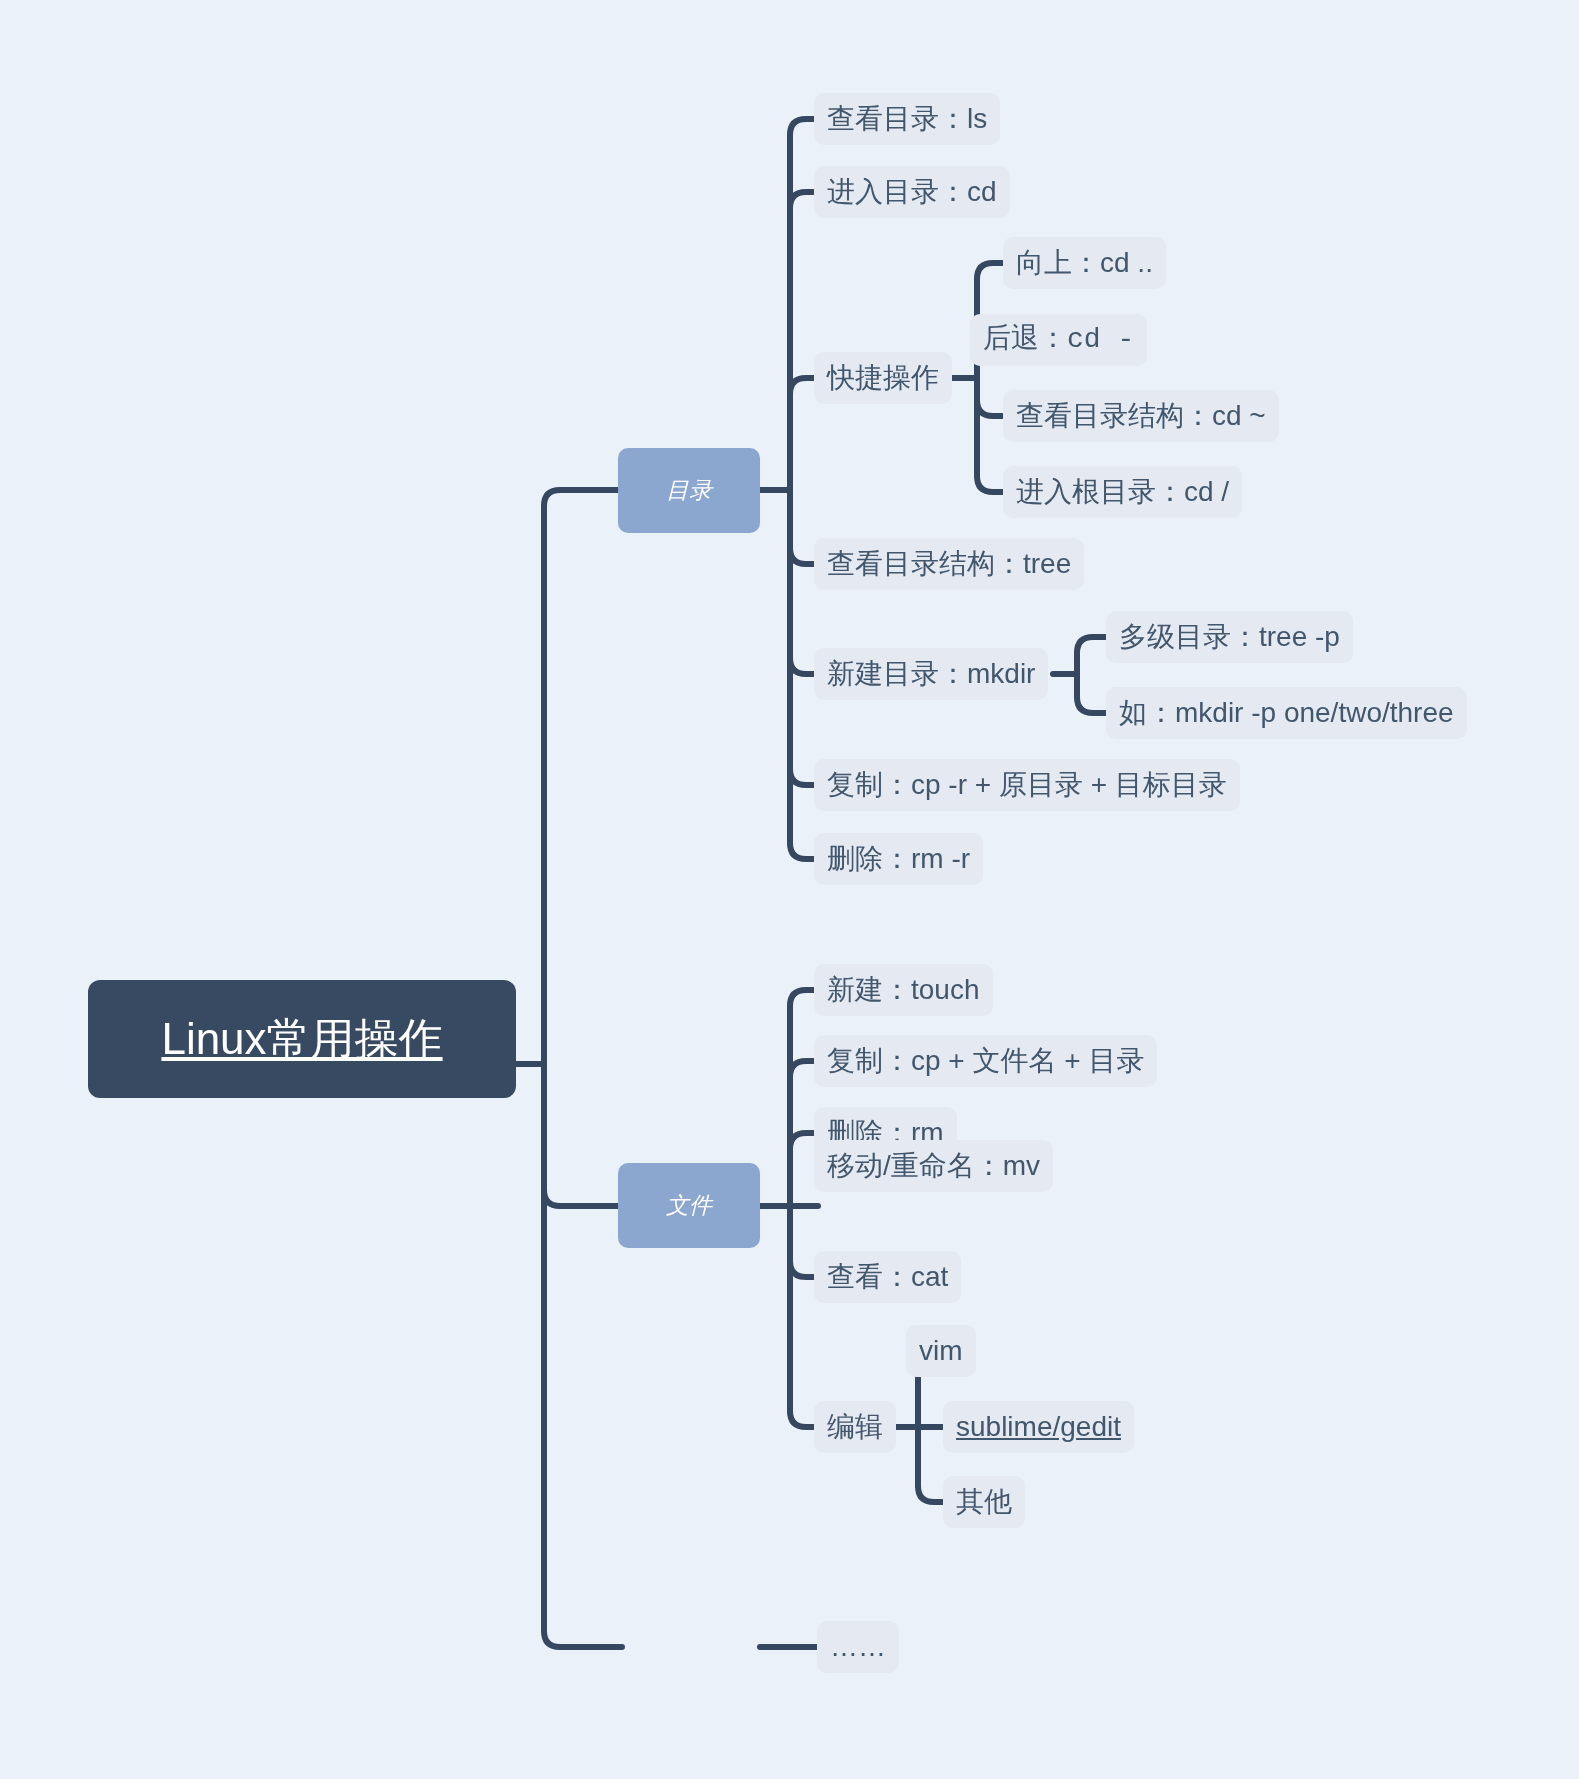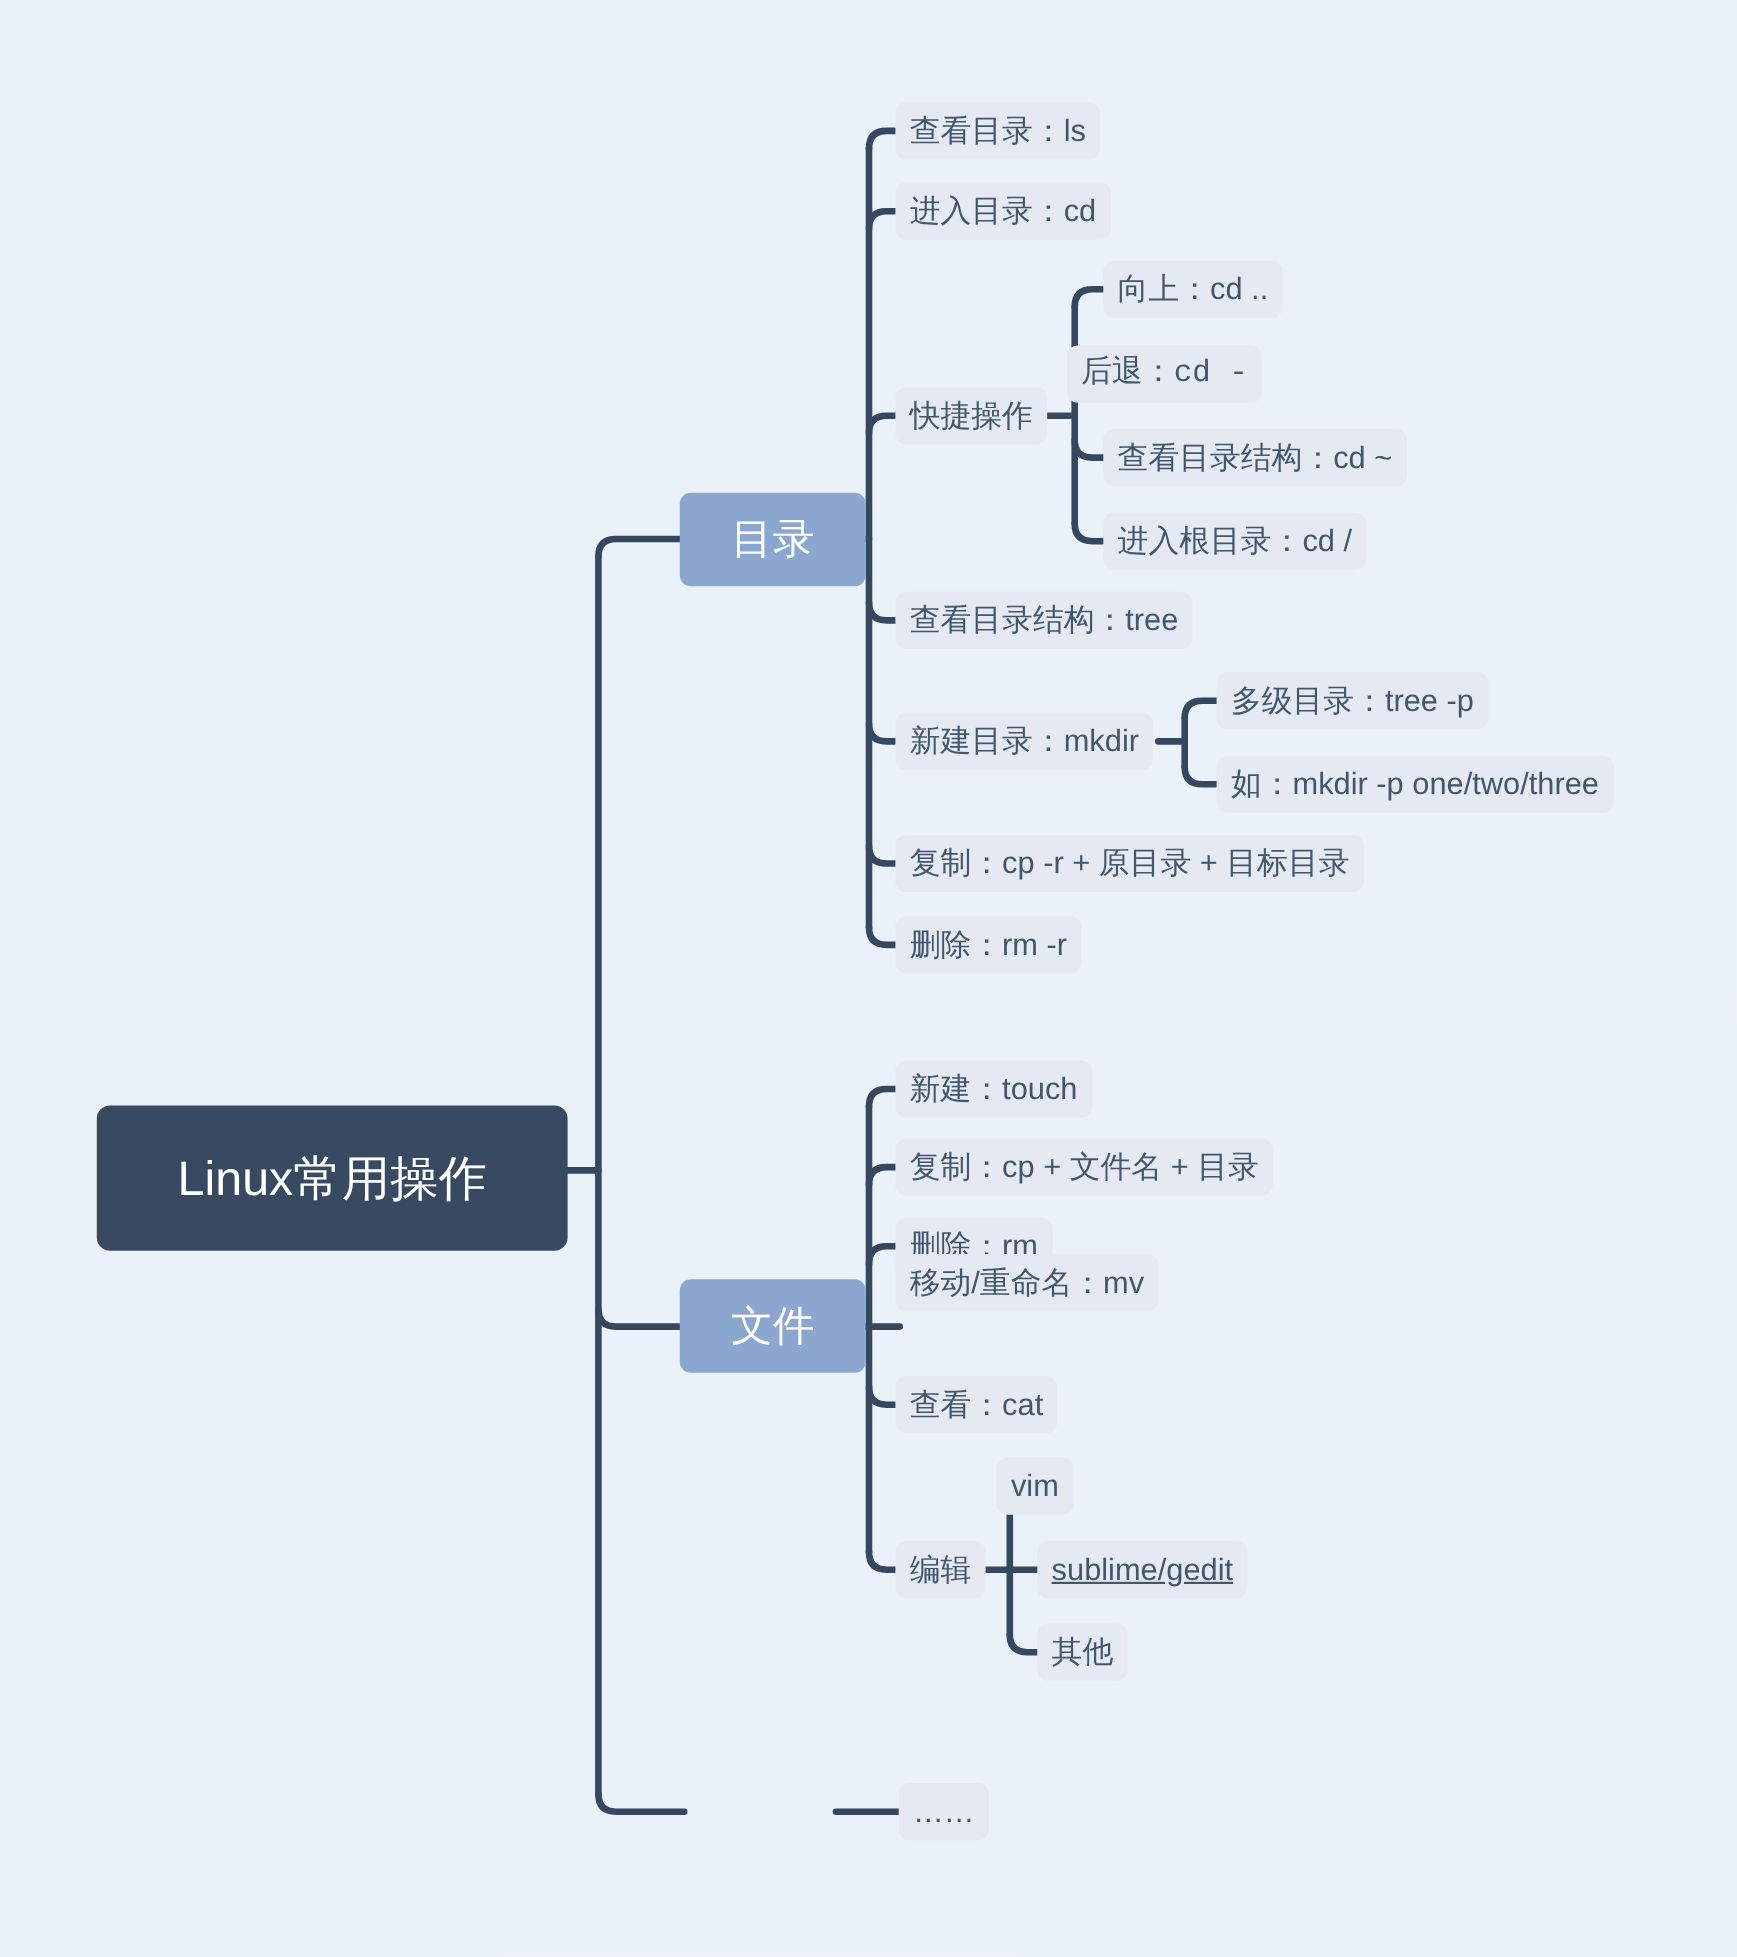--- a/index.html
+++ b/index.html
@@ -21,38 +21,40 @@
   .connector {
     fill: none;
     stroke: var(--connector, #354860);
     stroke-width: 6;
     stroke-linecap: round;
   }
 
   .node { position: absolute; box-sizing: border-box; }
 
   .root {
-    left: 88px; top: 1005px;
-    width: 428px; height: 132px;
+    left: 88px; top: 980px;
+    width: 428px; height: 118px;
     background: var(--root-bg, #374a61);
     color: var(--root-text, #ffffff);
     border-radius: 12px;
     font-size: 44px;
     display: flex; align-items: center; justify-content: center;
     white-space: nowrap;
+    text-decoration: underline;
   }
 
   .branch {
-    width: 169px; height: 85px;
+    width: 142px; height: 85px;
     background: var(--branch-bg, #8ba6cf);
     color: var(--branch-text, #ffffff);
     border-radius: 10px;
-    font-size: 38px;
+    font-size: 23px;
     display: flex; align-items: center; justify-content: center;
     white-space: nowrap;
+    font-style: italic;
   }
 
   .leaf {
     background: var(--leaf-bg, #e4e9f2);
     color: var(--leaf-text, #42566c);
     border-radius: 10px;
     font-size: 28px;
     line-height: 32px;
     padding: 10px 13px;
     white-space: nowrap;

